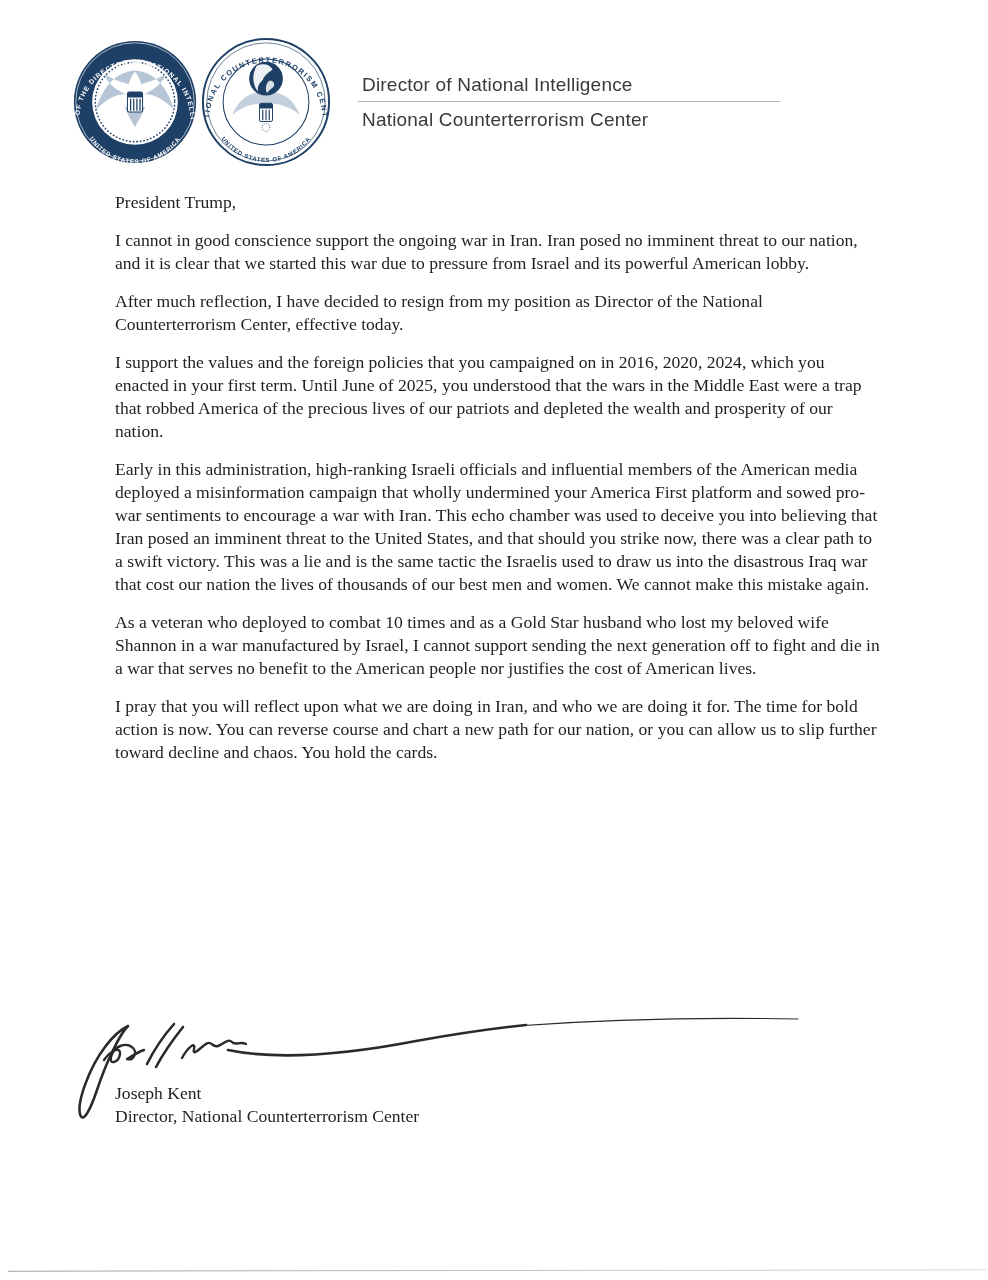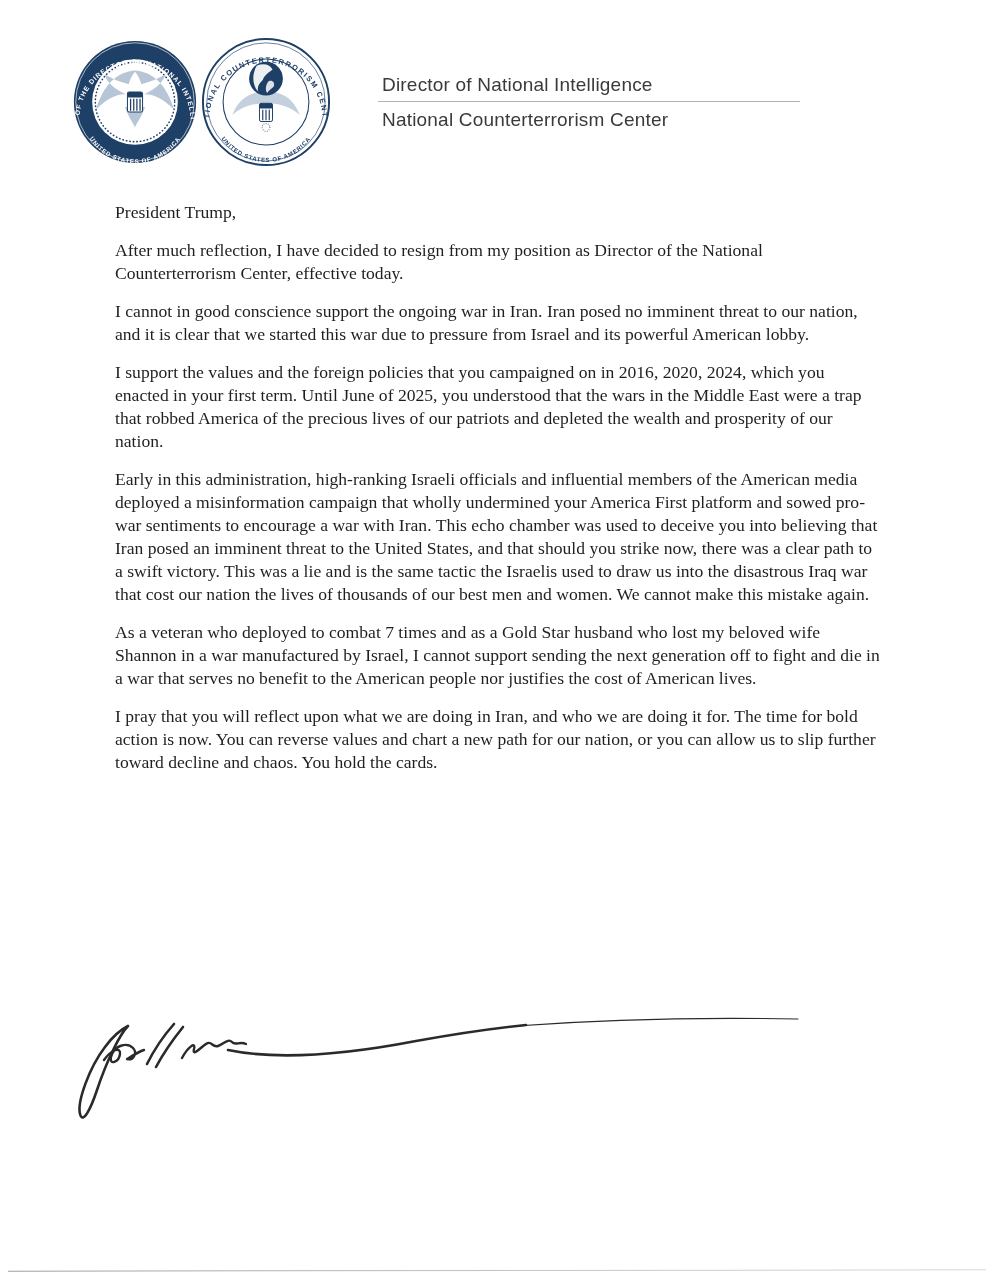--- a/index.html
+++ b/index.html
@@ -12,34 +12,33 @@
     color:#1f1f1f;
   }
   
   .seal{position:absolute;}
   .seal-dni{left:72px;top:39px;width:126px;height:126px;}
   .seal-nctc{left:201px;top:37px;width:130px;height:130px;}
   .header-text{
     position:absolute;left:358px;top:74px;
     font-family:"Liberation Sans", sans-serif;
     color:#3a3a3a;
-    margin-left:20px;
   }
   .ht-line1{
     font-size:19px;letter-spacing:.2px;
     padding:0 0 5px 4px;width:418px;
     border-bottom:1.5px solid #b3b3b3;
   }
   .ht-line2{
     font-size:19px;letter-spacing:.2px;
     padding:7px 0 0 4px;
   }
   
   .letter{
-    position:absolute;left:115px;top:201px;width:766px;
+    position:absolute;left:115px;top:191px;width:766px;
     font-size:17.6px;line-height:23px;
   }
   .letter p{margin:0 0 15px 0;}
   
   .sig-svg{position:absolute;left:76px;top:1010px;width:738px;height:120px;}
   .sig-block{
     position:absolute;left:115px;top:1082px;
     font-size:17.6px;line-height:23px;
   }
   
@@ -116,42 +115,46 @@
     </g>
   </svg>
 
   <div class="header-text">
     <div class="ht-line1">Director of National Intelligence</div>
     <div class="ht-line2">National Counterterrorism Center</div>
   </div>
 
   <div class="letter">
     <p>President Trump,</p>
+    <p>I cannot in good conscience support the ongoing war in Iran. Iran posed no imminent threat to our nation, and it is clear that we started this war due to pressure from Israel and its powerful American lobby.</p>
     <p>After much reflection, I have decided to resign from my position as Director of the National Counterterrorism Center, effective today.</p>
-    <p>I cannot in good conscience support the ongoing war in Iran. Iran posed no imminent threat to our nation, and it is clear that we started this war due to pressure from Israel and its powerful American lobby.</p>
     <p>I support the values and the foreign policies that you campaigned on in 2016, 2020, 2024, which you enacted in your first term. Until June of 2025, you understood that the wars in the Middle East were a trap that robbed America of the precious lives of our patriots and depleted the wealth and prosperity of our nation.</p>
     <p>Early in this administration, high-ranking Israeli officials and influential members of the American media deployed a misinformation campaign that wholly undermined your America First platform and sowed pro-war sentiments to encourage a war with Iran. This echo chamber was used to deceive you into believing that Iran posed an imminent threat to the United States, and that should you strike now, there was a clear path to a swift victory. This was a lie and is the same tactic the Israelis used to draw us into the disastrous Iraq war that cost our nation the lives of thousands of our best men and women. We cannot make this mistake again.</p>
-    <p>As a veteran who deployed to combat 7 times and as a Gold Star husband who lost my beloved wife Shannon in a war manufactured by Israel, I cannot support sending the next generation off to fight and die in a war that serves no benefit to the American people nor justifies the cost of American lives.</p>
-    <p>I pray that you will reflect upon what we are doing in Iran, and who we are doing it for. The time for bold action is now. You can reverse values and chart a new path for our nation, or you can allow us to slip further toward decline and chaos. You hold the cards.</p>
+    <p>As a veteran who deployed to combat 10 times and as a Gold Star husband who lost my beloved wife Shannon in a war manufactured by Israel, I cannot support sending the next generation off to fight and die in a war that serves no benefit to the American people nor justifies the cost of American lives.</p>
+    <p>I pray that you will reflect upon what we are doing in Iran, and who we are doing it for. The time for bold action is now. You can reverse course and chart a new path for our nation, or you can allow us to slip further toward decline and chaos. You hold the cards.</p>
   </div>
 
   <svg class="sig-svg" viewBox="0 0 738 120">
     <g fill="none" stroke="#2a2a2a" stroke-linecap="round" stroke-linejoin="round">
 
       <path stroke-width="2.6" d="M 52,16 C 44,24 31,50 21,80 C 15,98 7,115 4,104 C 1,92 13,58 29,37 C 37,26 46,19 52,16"></path>
 
       <path stroke-width="2.4" d="M 28,50 C 35,40 45,36 44,44 C 43,52 33,56 35,47 C 38,35 51,32 57,38 C 62,43 57,51 51,49 C 56,46 62,42 68,40"></path>
 
       <path stroke-width="2.6" d="M 71,54 C 79,38 90,23 98,14"></path>
       <path stroke-width="2.6" d="M 80,57 C 88,42 99,27 107,17"></path>
 
       <path stroke-width="2.4" d="M 106,48 C 112,37 120,31 118,39 C 116,47 124,38 130,34 C 136,30 136,38 142,36 C 148,34 152,28 156,32 C 159,36 164,31 170,34"></path>
 
       <path stroke-width="2.6" d="M 152,40 C 200,50 262,46 340,31 C 390,22 420,18 450,15"></path>
 
       <path stroke-width="1.1" d="M 440,16 C 520,10 620,7 722,9"></path>
     </g>
   </svg>
 
+  <div class="sig-block">
+    <div>Joseph Kent</div>
+    <div>Director, National Counterterrorism Center</div>
+  </div>
 
   <div class="bottom-scan-line"></div>
 
 </div>
 
 </body></html>

